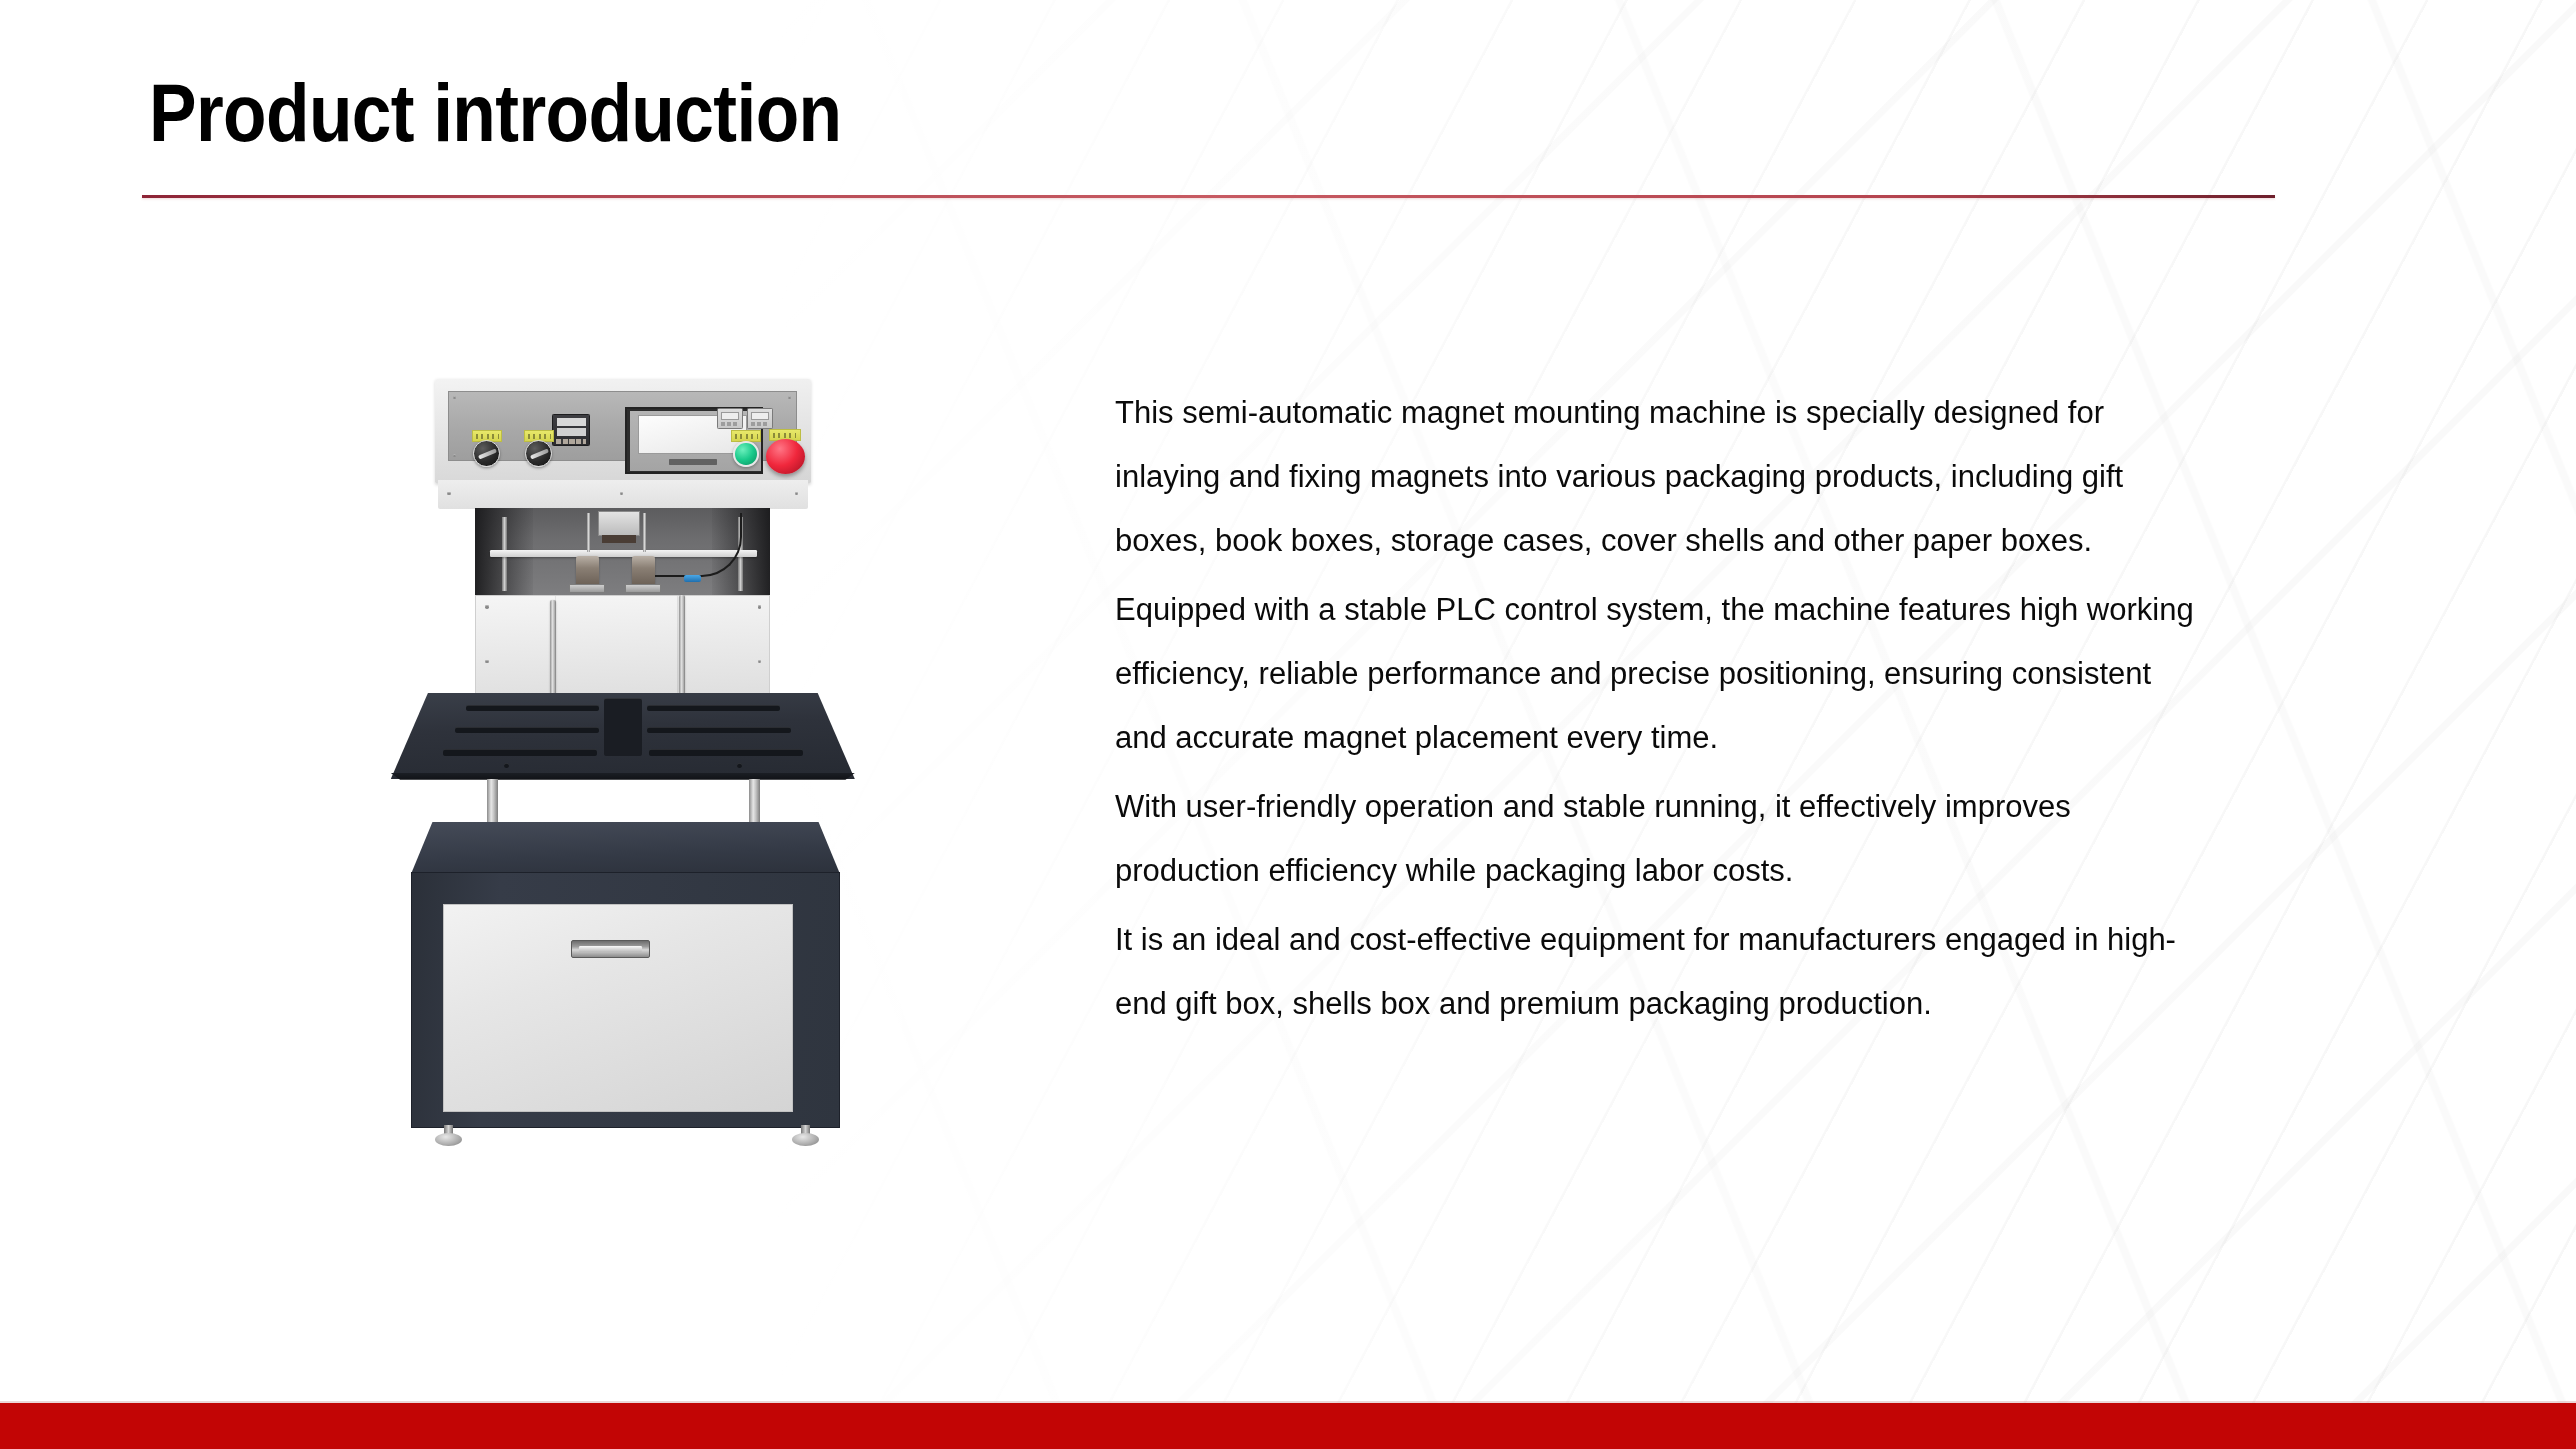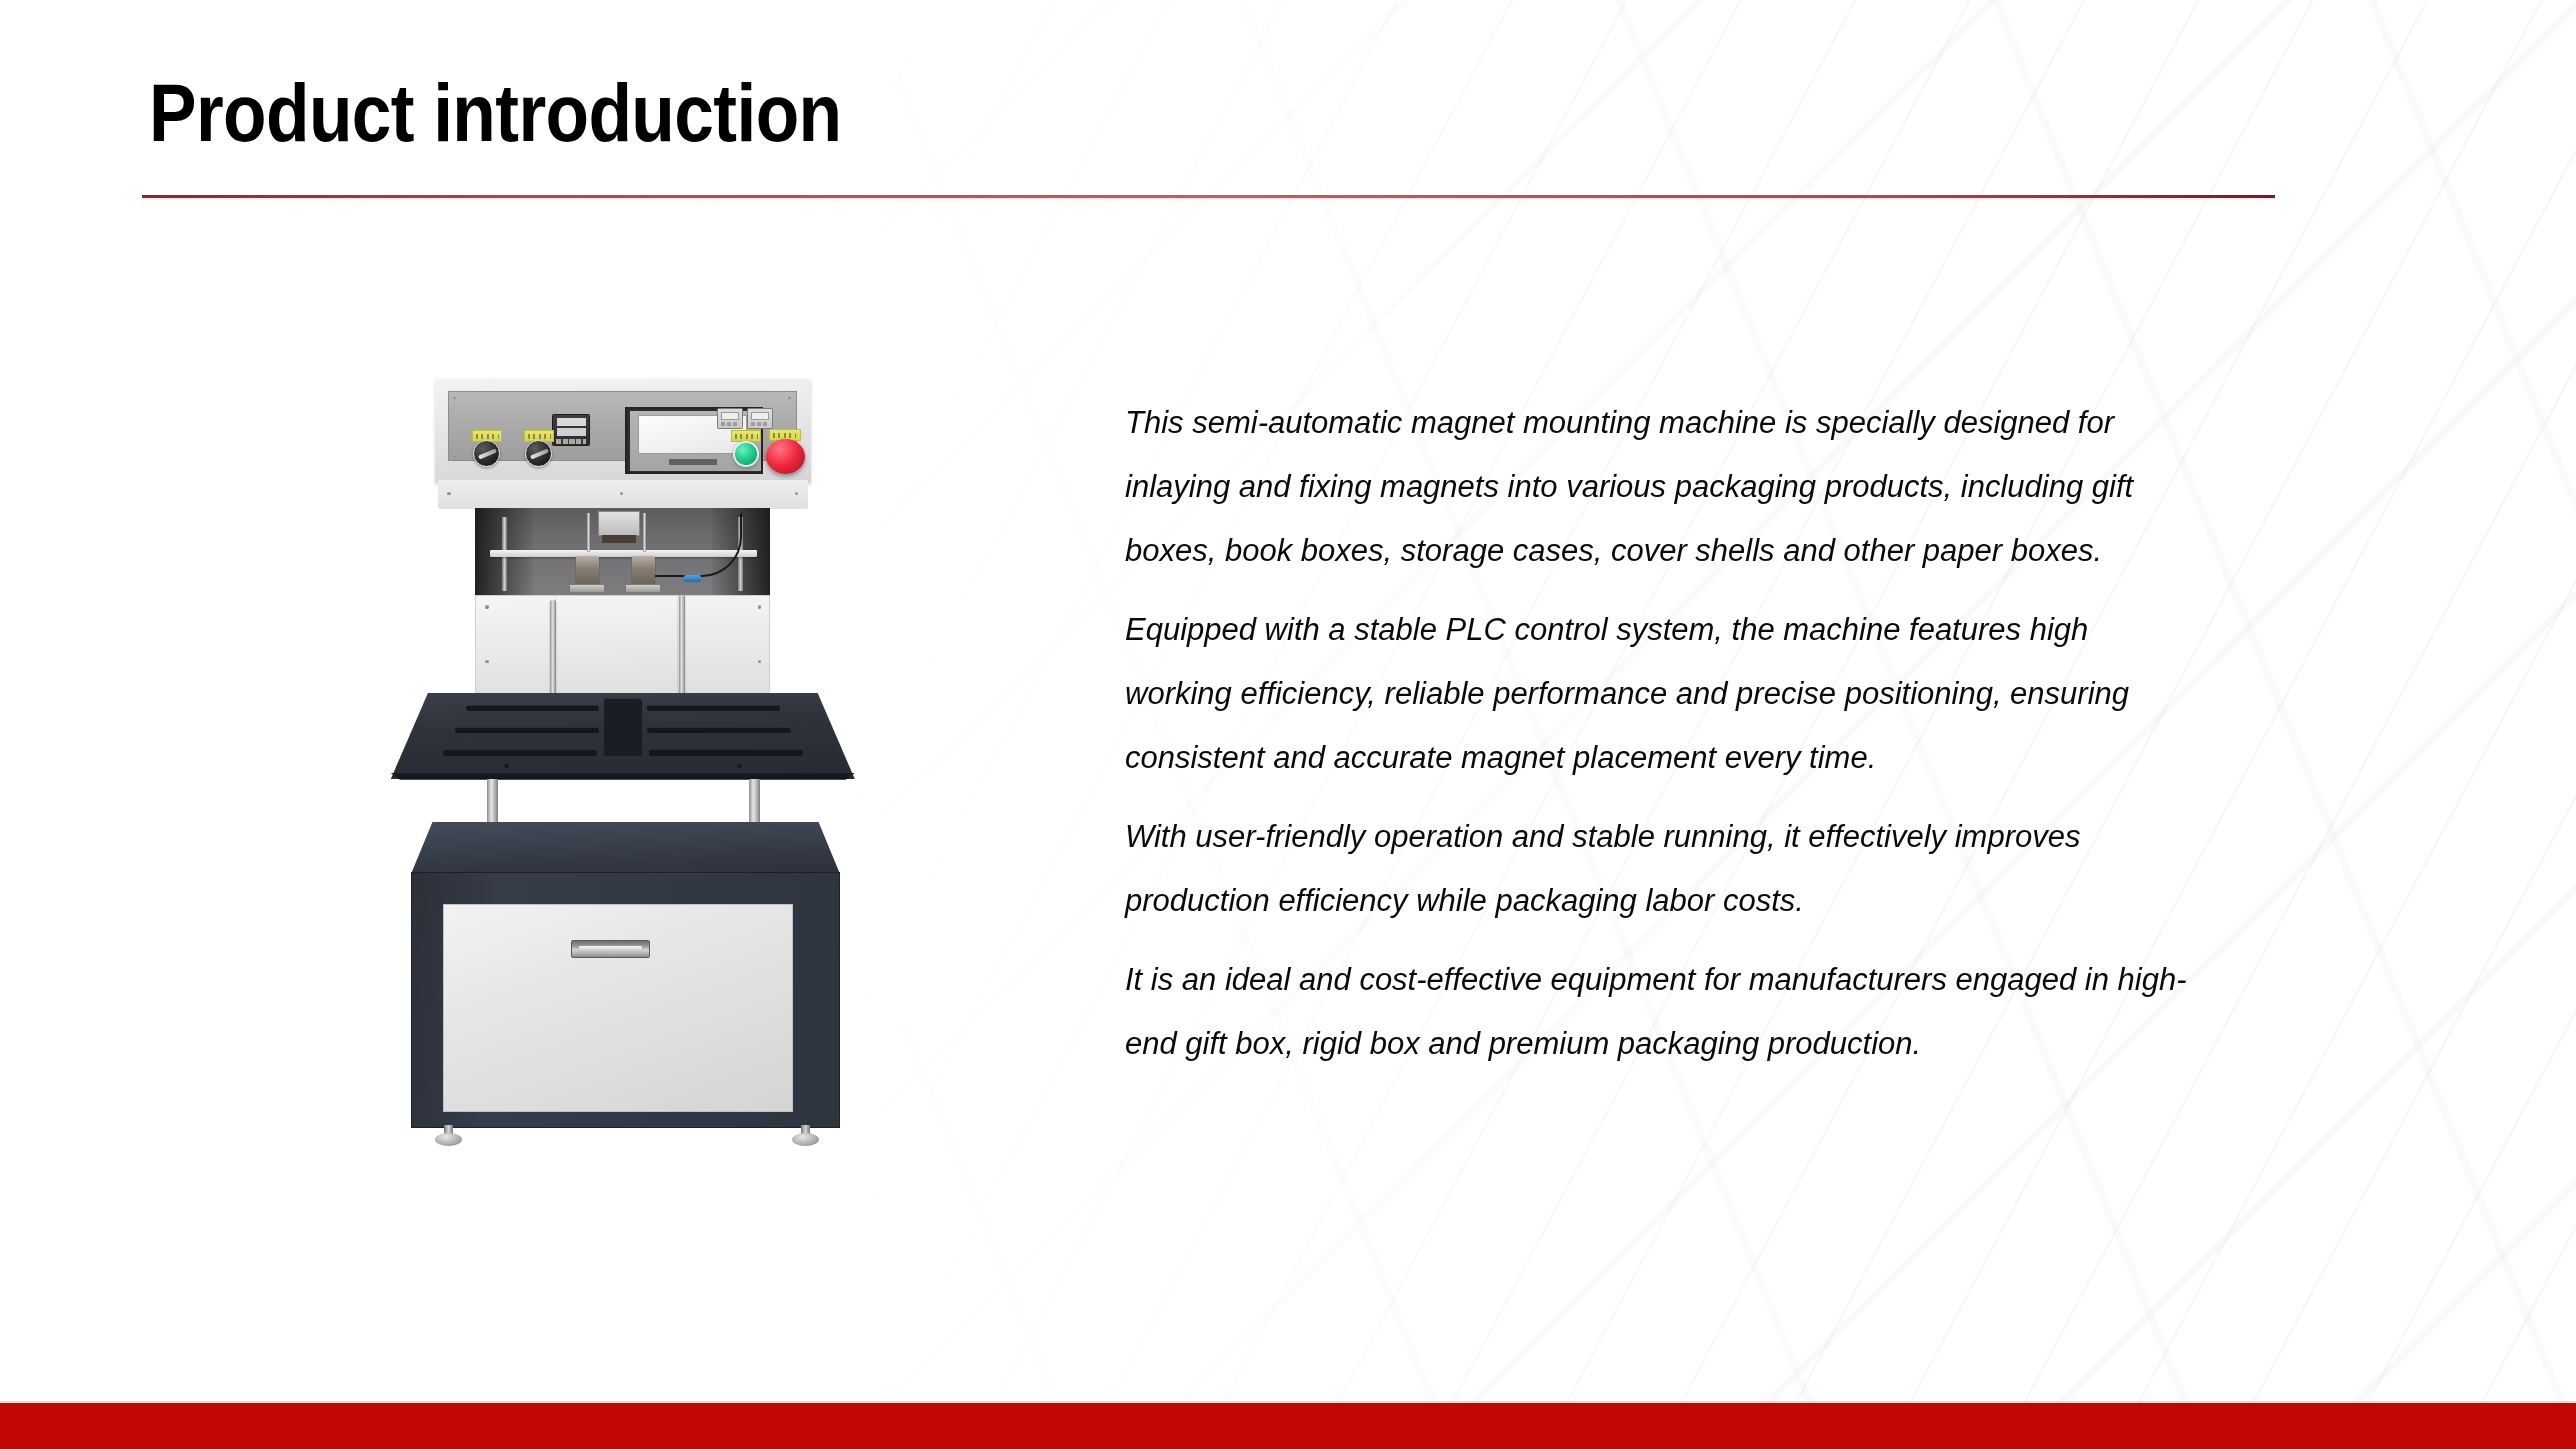--- a/index.html
+++ b/index.html
@@ -94,21 +94,21 @@
 
   
   #body-text {
     position:absolute;
     left:1110px; top:376px;
     width:1100px;
     font-size:31px;
     line-height:64px;
     color:#0a0a0a;
   }
-  #body-text p { margin:15px;font-style:italic; }
+  #body-text p { margin:5px; }
 
   
   #footer-bar {
     position:absolute;
     left:0; bottom:0;
     width:2576px; height:46px;
     background:#c20505;
   }
   #footer-bar .hairline {
     position:absolute; top:-2px; left:0;
@@ -534,21 +534,21 @@
     <div class="foot" style="left:416px; top:746px;">
       <div class="stem"></div>
         <div class="pad"></div>
     </div>
   </div>
 
   <div id="body-text">
     <p>This semi-automatic magnet mounting machine is specially designed for inlaying and fixing magnets into various packaging products, including gift boxes, book boxes, storage cases, cover shells and other paper boxes.</p>
     <p>Equipped with a stable PLC control system, the machine features high working efficiency, reliable performance and precise positioning, ensuring consistent and accurate magnet placement every time.</p>
     <p>With user-friendly operation and stable running, it effectively improves production efficiency while packaging labor costs.</p>
-    <p>It is an ideal and cost-effective equipment for manufacturers engaged in high-end gift box, rigid box and premium packaging production.</p>
+    <p>It is an ideal and cost-effective equipment for manufacturers engaged in high-end gift box, shells box and premium packaging production.</p>
   </div>
 
 
   <div id="footer-bar">
     <div class="hairline"></div>
   </div>
 
 </div>
 
 

